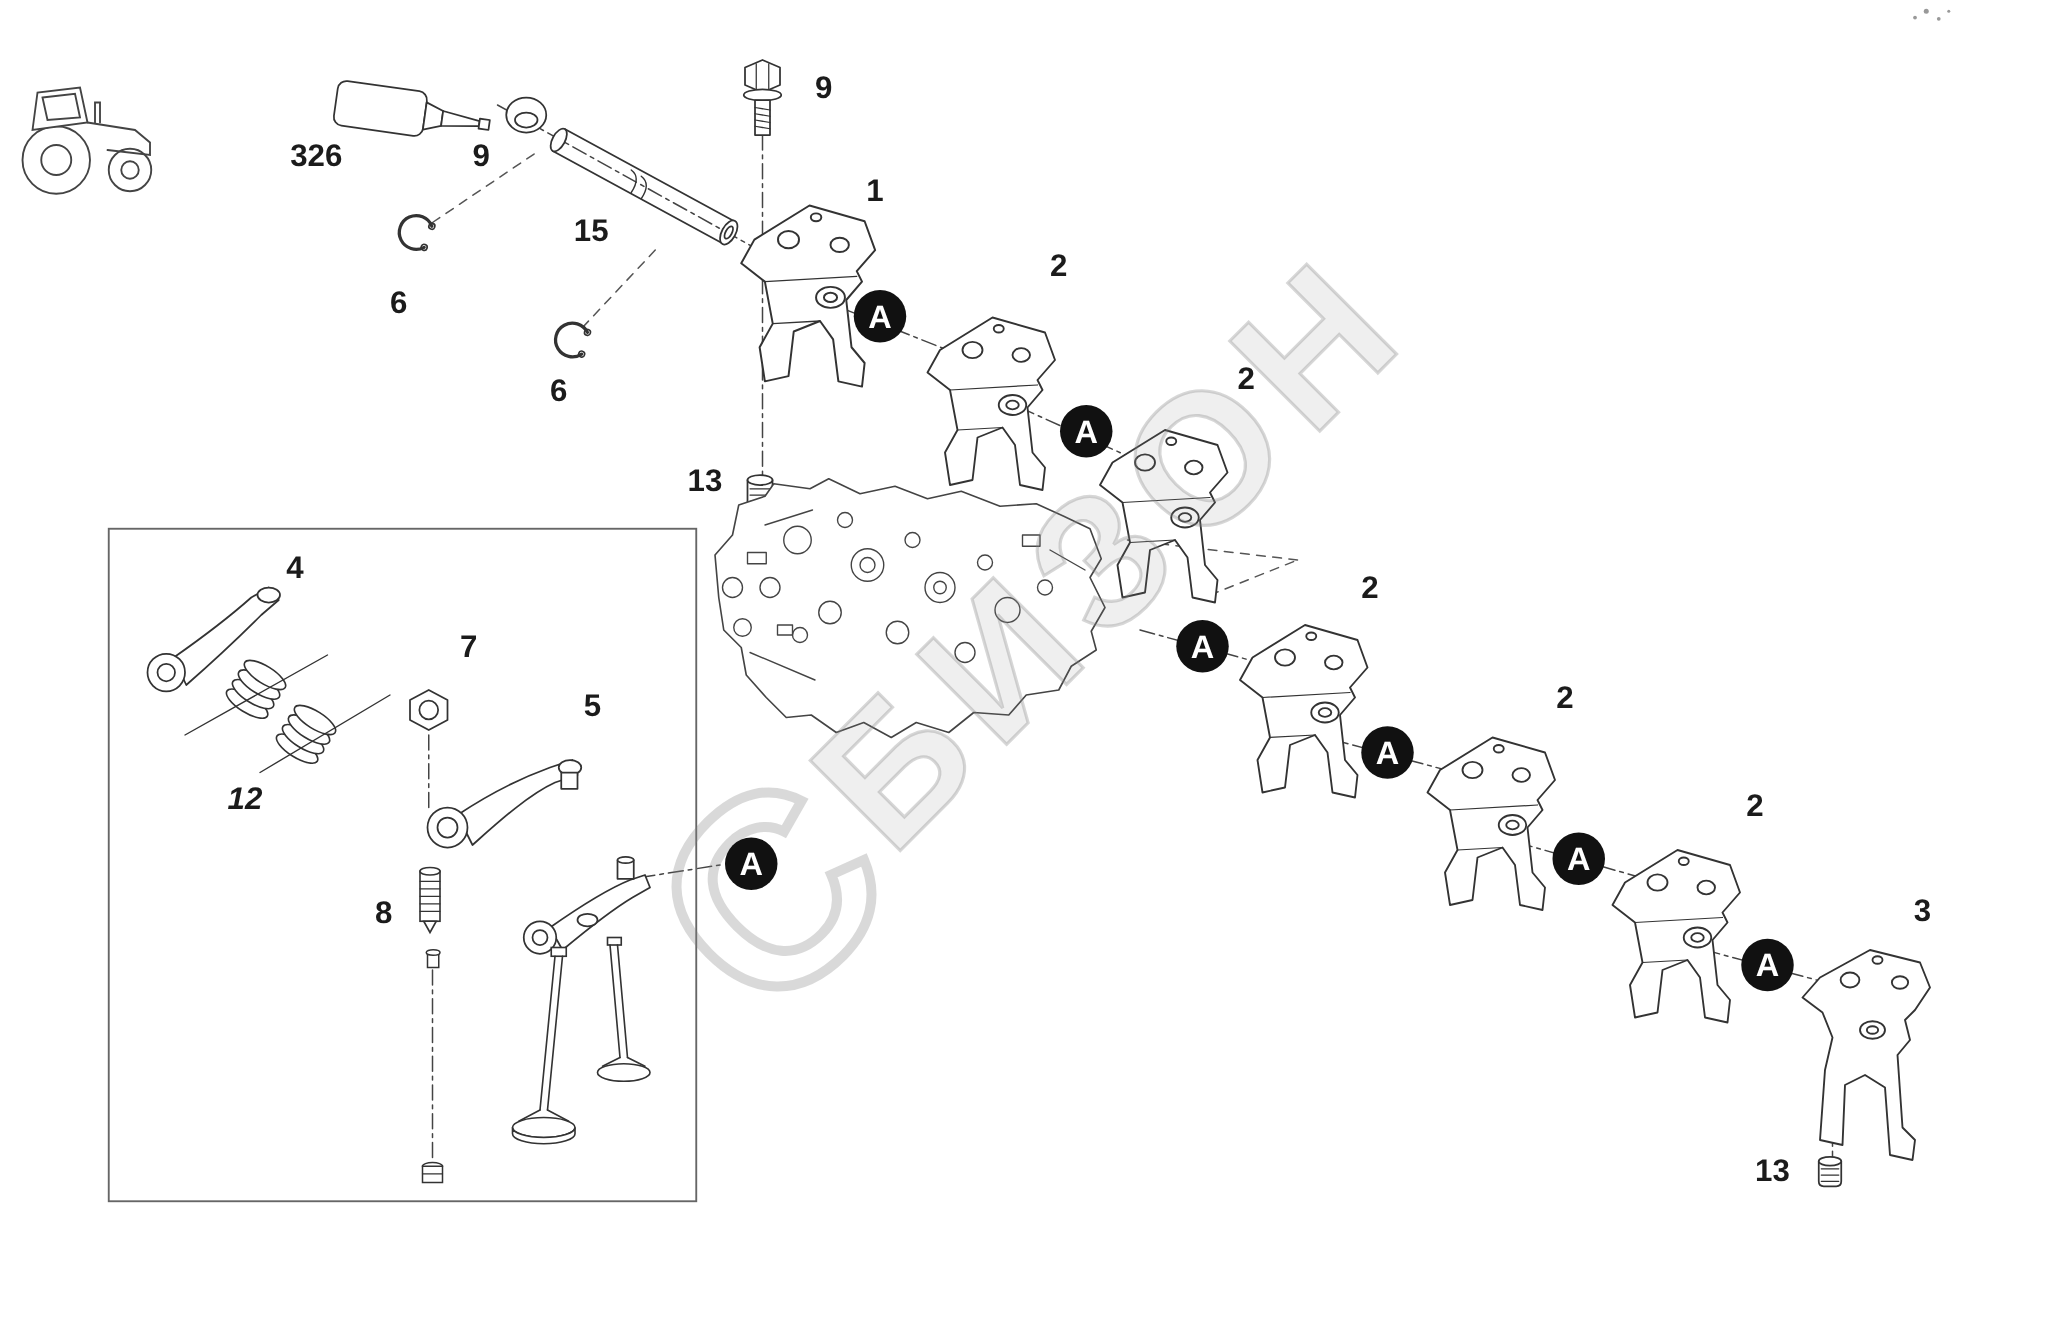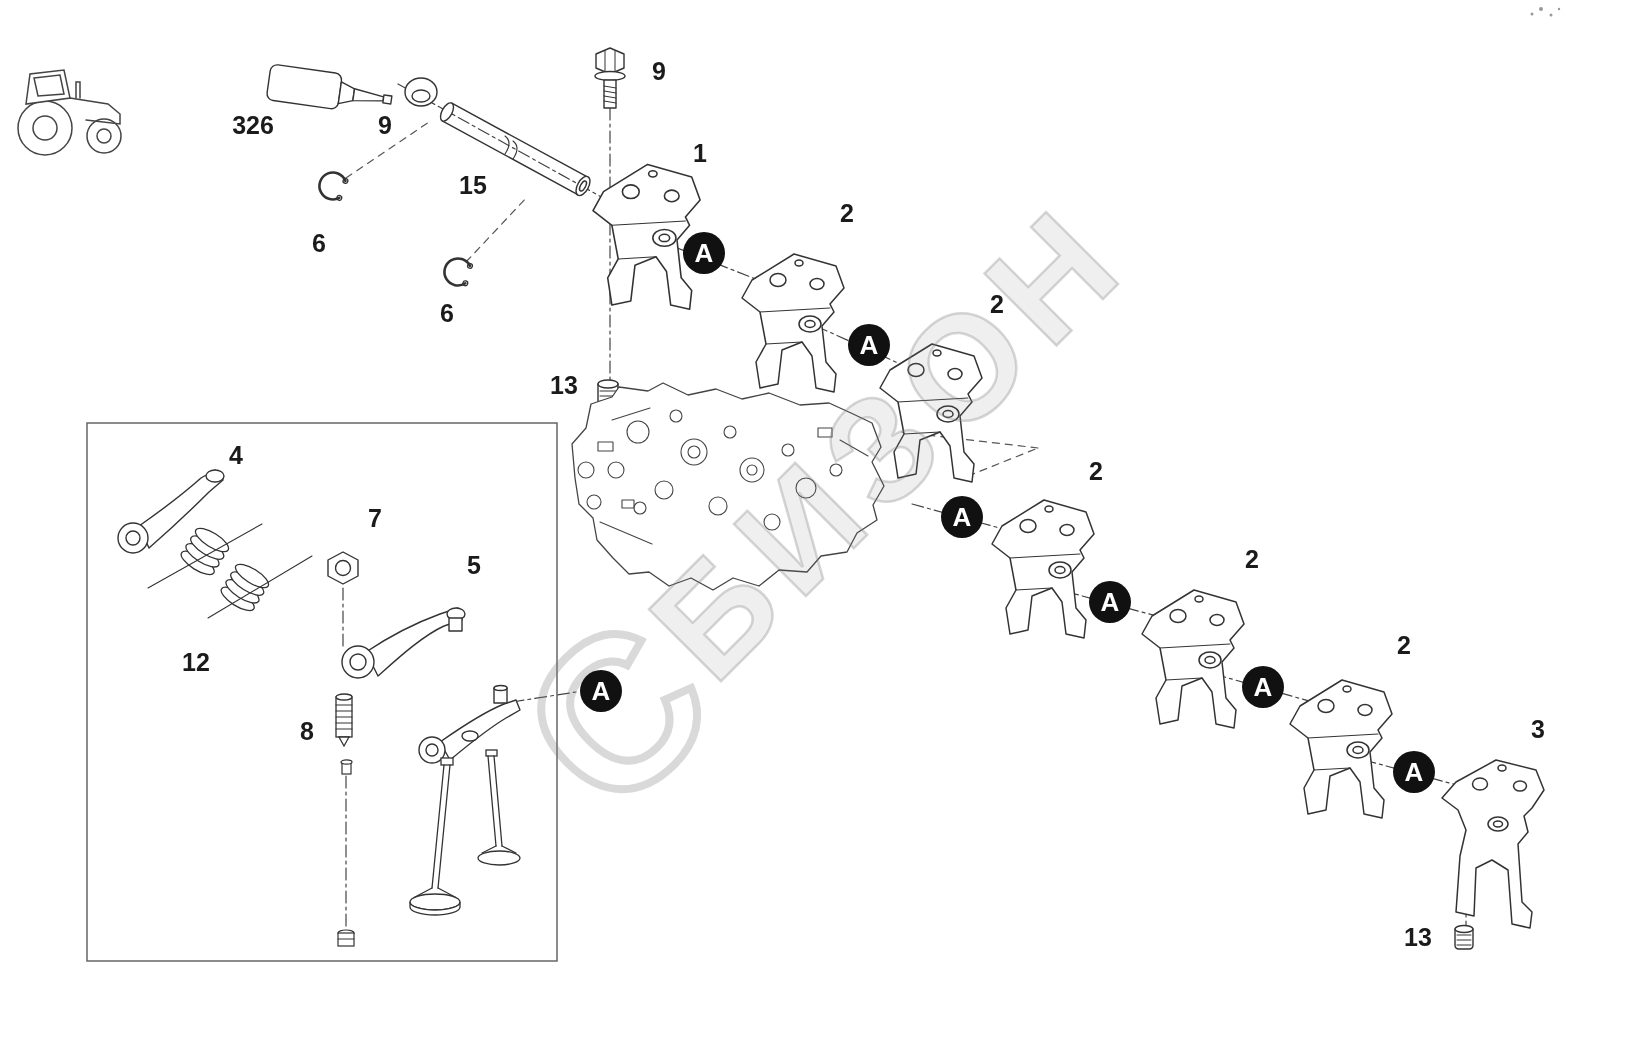--- a/index.html
+++ b/index.html
@@ -298,21 +298,21 @@
       <div class="part-label" style="left: 847px; top: 213px;">2</div>
       <div class="part-label" style="left: 997px; top: 304px;">2</div>
       <div class="part-label" style="left: 1096px; top: 471px;">2</div>
       <div class="part-label" style="left: 1252px; top: 559px;">2</div>
       <div class="part-label" style="left: 1404px; top: 645px;">2</div>
       <div class="part-label" style="left: 1538px; top: 729px;">3</div>
       <div class="part-label" style="left: 1418px; top: 937px;">13</div>
       <div class="part-label" style="left: 236px; top: 455px;">4</div>
       <div class="part-label" style="left: 375px; top: 518px;">7</div>
       <div class="part-label" style="left: 474px; top: 565px;">5</div>
-      <div class="part-label" style="left: 196px; top: 662px;">12</div>
+      <div class="part-label" style="left: 196px; top: 640px; font-style: italic;">12</div>
       <div class="part-label" style="left: 307px; top: 731px;">8</div>
     </div>
 
   <div class="layer" id="callouts-layer">
       <div class="callout" style="left: 704px; top: 253px;">A</div>
       <div class="callout" style="left: 869px; top: 345px;">A</div>
       <div class="callout" style="left: 601px; top: 691px;">A</div>
       <div class="callout" style="left: 962px; top: 517px;">A</div>
       <div class="callout" style="left: 1110px; top: 602px;">A</div>
       <div class="callout" style="left: 1263px; top: 687px;">A</div>

